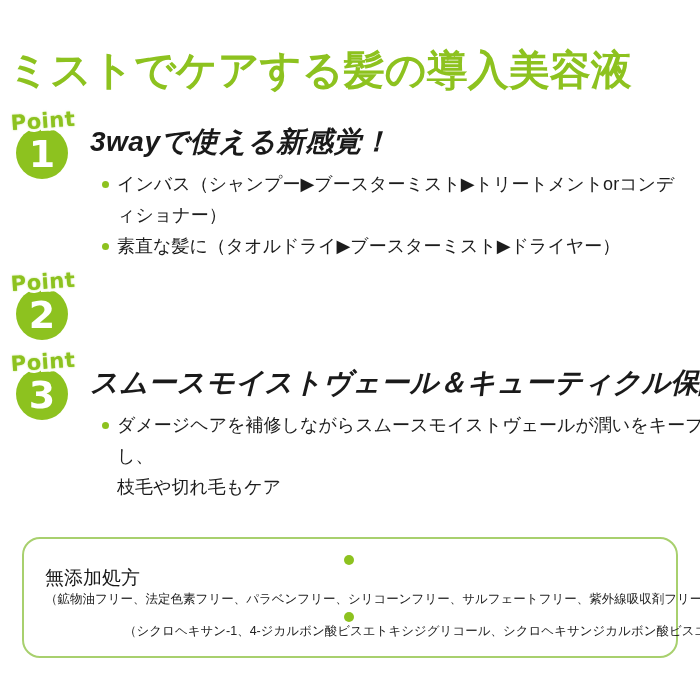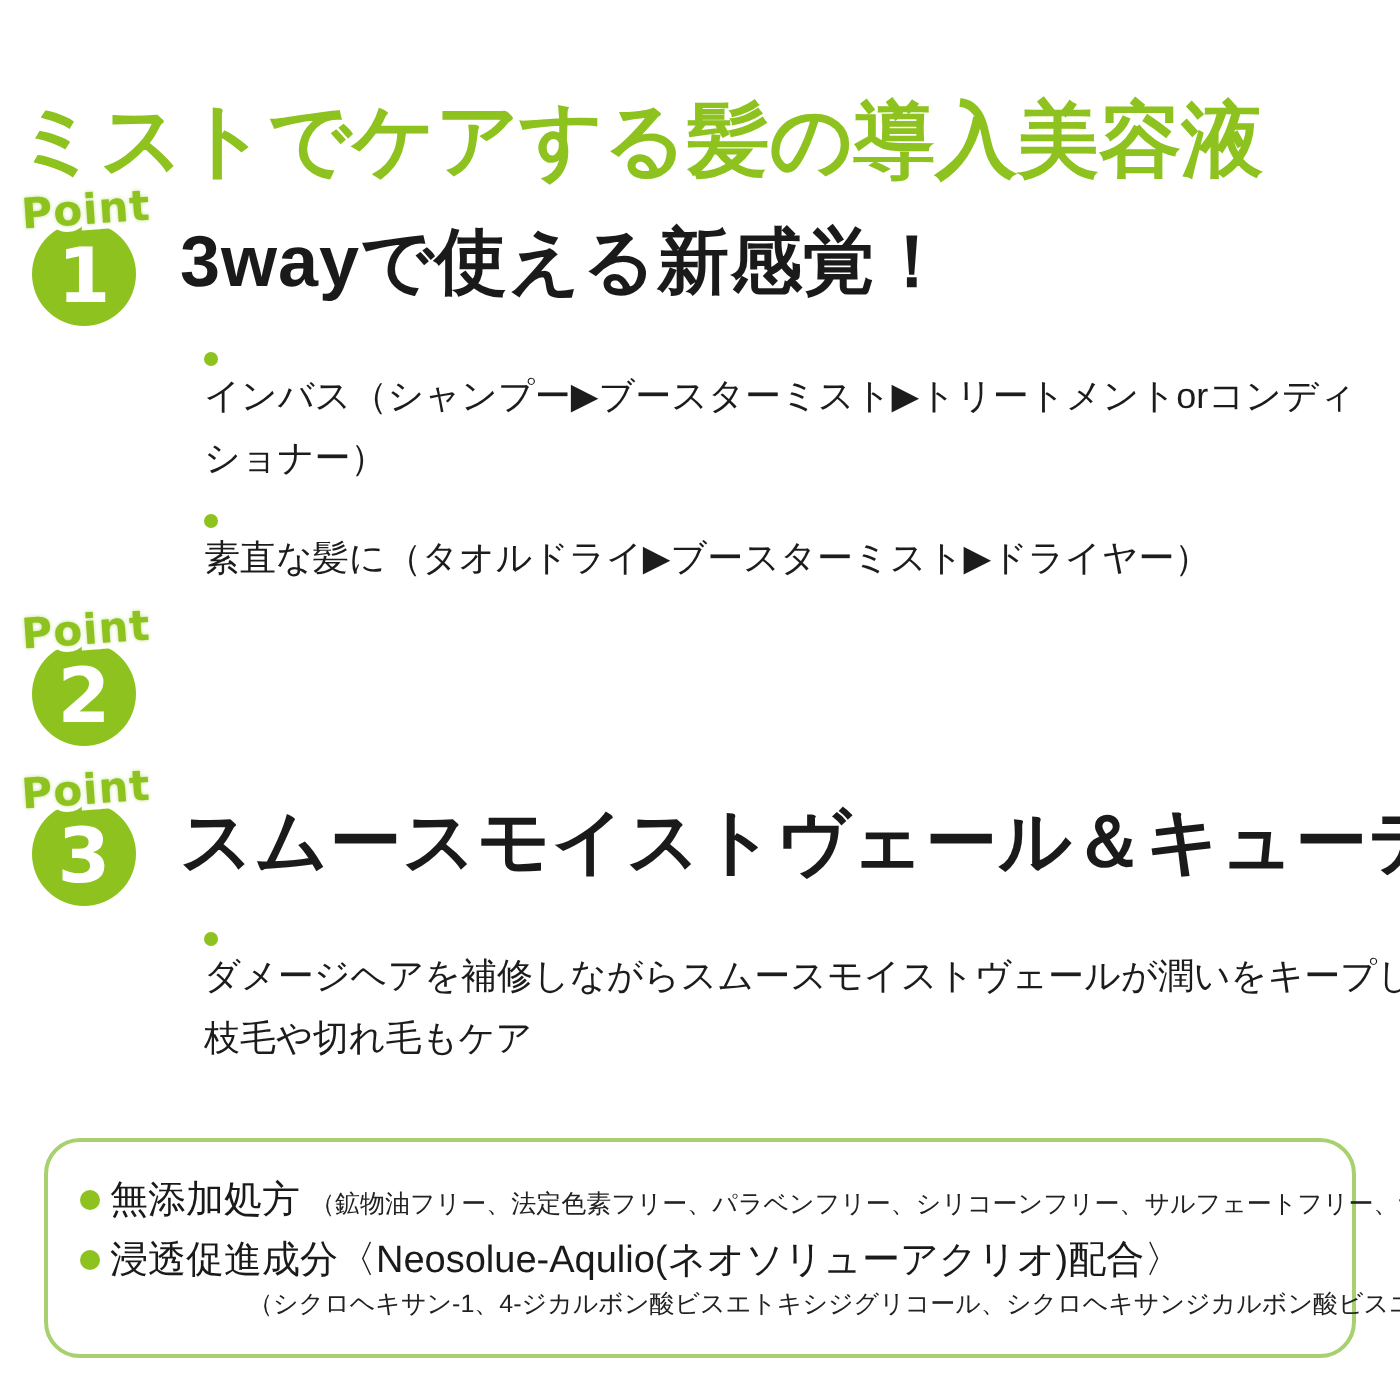--- a/index.html
+++ b/index.html
@@ -13,21 +13,21 @@
   .page { padding: 44px 10px 0 8px; }
 
   
   .main-title {
     font-family: "DejaVu Serif", "Liberation Serif", serif;
     font-weight: bold;
     font-size: 41px;
     line-height: 1.3;
     color: #8dc21f;
     letter-spacing: 0px;
-    margin-bottom: 2px;
+    margin-bottom: 18px;
     white-space: nowrap;
   }
 
   
   .point { display: flex; gap: 12px; margin-bottom: 14px; }
   .badge {
     position: relative;
     flex: 0 0 70px;
     height: 66px;
   }
@@ -57,54 +57,54 @@
     color: #ffffff;
     font-family: "DejaVu Sans", sans-serif;
     font-weight: bold;
     font-size: 38px;
     line-height: 1;
     z-index: 1;
     padding-top: 2px;
   }
   .point-content { padding-top: 8px; }
   .point-heading {
-    font-size: 36px;
+    font-size: 28px;
     font-weight: bold;
     color: #1a1a1a;
     letter-spacing: 0.5px;
     margin-bottom: 8px;
     white-space: nowrap;
+    font-style: italic;
   }
   .point-bullets { list-style: none; padding-left: 12px; }
   .point-bullets li {
     display: flex;
     align-items: flex-start;
     font-size: 18px;
     line-height: 1.72;
     color: #1c1c1c;
     white-space: pre-line;
-    flex-direction: column;
   }
   .dot {
     flex: 0 0 auto;
     width: 7px; height: 7px;
     border-radius: 50%;
     background: #8dc21f;
     margin: 12px 8px 0 0;
   }
 
   
   .ingredients-box {
     margin: 34px 12px 0 14px;
     border: 2px solid #a8d06e;
     border-radius: 18px;
     padding: 12px 14px 12px 16px;
   }
   .ing-row { margin: 4px 0; }
-  .ing-line { display: flex; align-items: baseline; }
+  .ing-line { display: flex; align-items: baseline; flex-direction: column; }
   .big-dot {
     flex: 0 0 auto;
     width: 10px; height: 10px;
     border-radius: 50%;
     background: #8dc21f;
     margin-right: 5px;
     align-self: center;
   }
   .ing-main {
     font-size: 19px;
@@ -185,19 +185,18 @@
       <div class="ing-line">
         <span class="big-dot"></span>
         <span class="ing-main">無添加処方</span>
         <span class="ing-note">（鉱物油フリー、法定色素フリー、パラベンフリー、シリコーンフリー、サルフェートフリー、紫外線吸収剤フリー、動物由来成分フリー）</span>
       </div>
     </div>
 
     <div class="ing-row">
       <div class="ing-line">
         <span class="big-dot"></span>
-        <span class="ing-main">浸透促進成分〈Neosolue-Aqulio(ネオソリューアクリオ)配合〉</span>
       </div>
       <div class="ing-sub">（シクロヘキサン-1、4-ジカルボン酸ビスエトキシジグリコール、シクロヘキサンジカルボン酸ビスエトキシジグリコール）</div>
     </div>
 
   </div>
 </div>
 
 </body></html>

